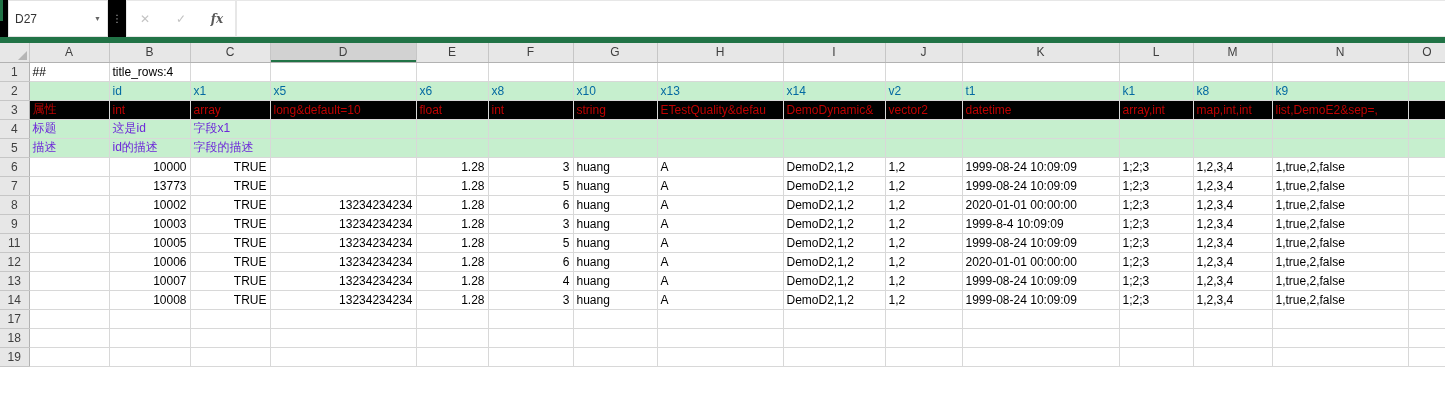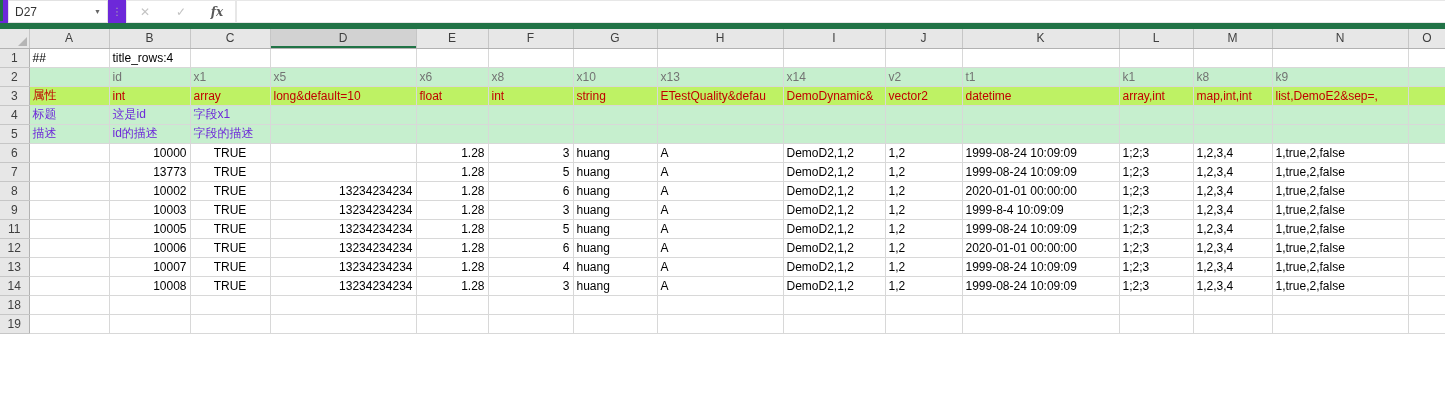--- a/index.html
+++ b/index.html
@@ -1,20 +1,20 @@
 <!DOCTYPE html>
 <html><head>
 <meta charset="utf-8">
 <style>
   * { box-sizing: border-box; margin: 0; padding: 0; }
   html,body { width:1445px; height:405px; overflow:hidden; }
   body { font-family:"Liberation Sans", sans-serif; background:#ffffff; }
 
   
-  .topbar { position:relative; height:23px; background:#6d28d9; display:flex; align-items:stretch; }
+  .topbar { position:relative; height:37px; background:#000000; display:flex; align-items:stretch; }
   .left-accent { position:absolute; left:0; top:0; width:3px; height:21px; background:#217346; }
   .name-box { margin-left:8px; width:100px; background:#ffffff; border:1px solid #e2e2e2;
               display:flex; align-items:center; justify-content:space-between;
               padding:0 6px; font-size:12px; color:#333; }
   .nb-arrow { font-size:7px; color:#666; }
   .dots { width:18px; display:flex; align-items:center; justify-content:center;
           color:#adadad; font-size:10px; letter-spacing:0; }
   .fb-buttons { background:#ffffff; border:1px solid #e7e7e7; display:flex; align-items:center; }
   .btn { width:36px; text-align:center; font-size:12px; cursor:default; }
   .btn.cancel, .btn.confirm { color:#c3c3c3; }
@@ -32,25 +32,25 @@
 
   thead th { background:#e7e7e7; color:#3f3f3f; text-align:center;
              border-right:1px solid #c6c6c6; border-bottom:1px solid #b2b2b2; }
   thead th.sel { background:#d2d2d2; box-shadow:inset 0 -2px 0 #217346; }
   th.corner { position:relative; background:#e7e7e7; }
   th.corner::after { content:""; position:absolute; right:2px; bottom:2px;
                      border-left:9px solid transparent; border-bottom:9px solid #b5b5b5; }
   tbody th.rownum { background:#e7e7e7; color:#3f3f3f; text-align:center;
                     border-right:1px solid #b2b2b2; border-bottom:1px solid #c6c6c6; }
 
-  td.r-green-h { background:#c6efce; color:#737373;margin-top:39px; }
+  td.r-green-h { background:#c6efce; color:#0369a1;margin-top:39px; }
   td.r-green   { background:#c6efce; color:#6d28d9; }
-  td.r-pink    { background:#bef264; color:#c00000; }
+  td.r-pink    { background:#000000; color:#c00000; }
   td.a-right  { text-align:right; }
-  td.a-center { text-align:center; }
+  td.a-center { text-align:right; }
 </style>
 </head>
 <body>
 
 <div class="app">
 
   <div class="topbar">
     <div class="left-accent"></div>
     <div class="name-box">
       <span>D27</span>
@@ -336,20 +336,38 @@
             <td>A</td>
             <td>DemoD2,1,2</td>
             <td>1,2</td>
             <td>1999-08-24 10:09:09</td>
             <td>1;2;3</td>
             <td>1,2,3,4</td>
             <td>1,true,2,false</td>
             <td></td>
           </tr>
           <tr>
+            <th class="rownum">17</th>
+            <td></td>
+            <td></td>
+            <td></td>
+            <td></td>
+            <td></td>
+            <td></td>
+            <td></td>
+            <td></td>
+            <td></td>
+            <td></td>
+            <td></td>
+            <td></td>
+            <td></td>
+            <td></td>
+            <td></td>
+          </tr>
+          <tr>
             <th class="rownum">18</th>
             <td></td>
             <td></td>
             <td></td>
             <td></td>
             <td></td>
             <td></td>
             <td></td>
             <td></td>
             <td></td>

